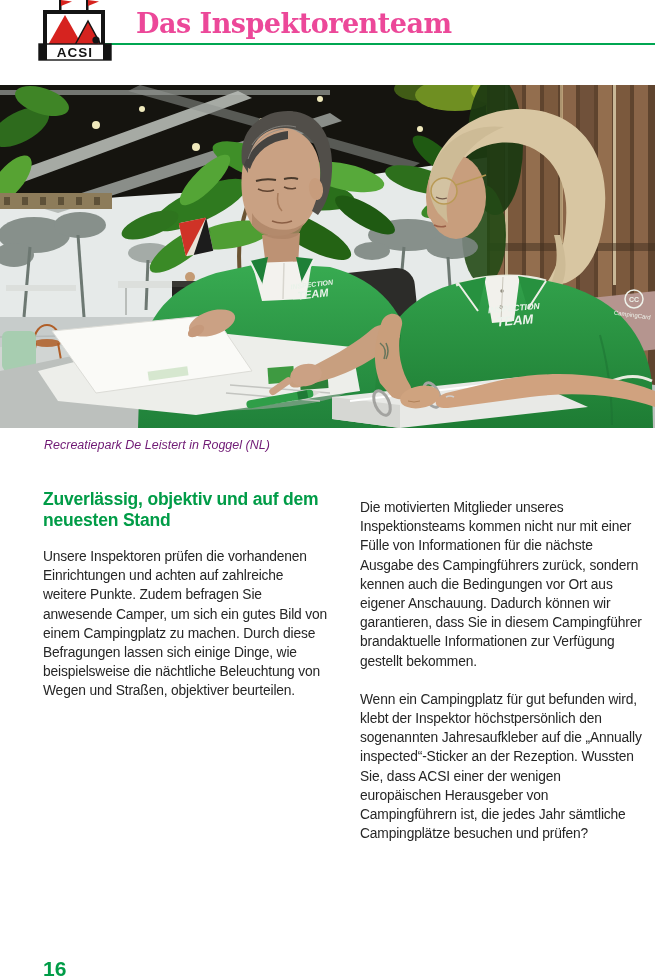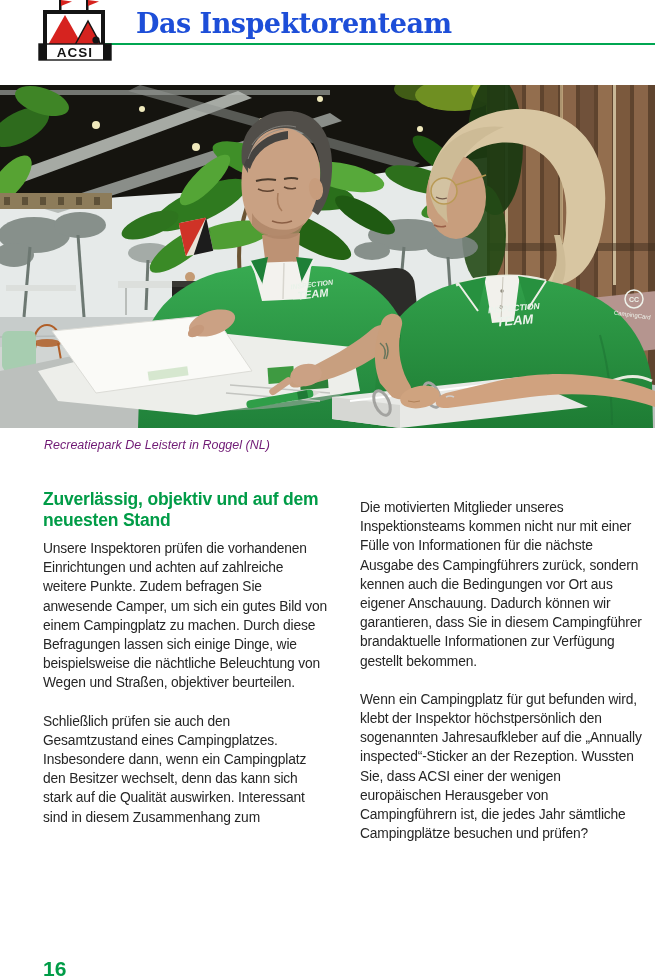--- a/index.html
+++ b/index.html
@@ -8,35 +8,35 @@
     background:#ffffff;color:#262626;
     font-family:"Liberation Sans",sans-serif;
   }
   
   .header{position:absolute;top:0;left:0;right:0;height:85px;}
   .rule{position:absolute;left:102px;right:0;top:43px;height:2px;background:#00A651;}
   .logo{position:absolute;left:34px;top:0;width:82px;height:66px;}
   .title{
     position:absolute;left:136px;top:8px;
     font-family:"DejaVu Serif",serif;font-weight:700;font-size:27px;
-    letter-spacing:-0.5px;color:#1d4ed8;white-space:nowrap;
+    letter-spacing:-0.5px;color:#ec4899;white-space:nowrap;
   }
   
   .photo{position:absolute;top:85px;left:0;width:655px;height:343px;display:block;}
   .caption{
     position:absolute;top:438px;left:44px;
     font-style:italic;font-size:12.5px;color:#701a75;letter-spacing:0;
   }
   
   .article{position:absolute;top:489px;left:43px;right:10px;display:flex;gap:32px;}
   .col{width:285px;flex:0 0 285px;}
   .col--right{padding-top:9px;}
   .heading{
     color:#009C47;font-size:17.5px;line-height:21px;font-weight:700;
-    margin:0 0 8px 0;letter-spacing:-0.2px;
+    margin:0 0 16px 0;letter-spacing:-0.2px;
   }
   .col p{font-size:13.8px;line-height:19.2px;letter-spacing:-0.15px;margin:0 0 19px 0;}
   
   .pageno{
     position:absolute;left:43px;top:957px;
     color:#009C47;font-weight:700;font-size:21px;
   }
   svg text{font-family:"Liberation Sans",sans-serif;}
 </style>
 </head>
@@ -329,21 +329,20 @@
     <path d="M446,312 Q450,310 454,312" stroke="#CFCFCF" stroke-width="1.5" fill="none"></path>
   </g>
 </svg>
 
 <div class="caption">Recreatiepark De Leistert in Roggel (NL)</div>
 
 <div class="article">
   <div class="col">
     <h2 class="heading">Zuverlässig, objektiv und auf dem neuesten Stand</h2>
     <p>Unsere Inspektoren prüfen die vorhandenen Einrichtungen und achten auf zahlreiche weitere Punkte. Zudem befragen Sie anwesende Camper, um sich ein gutes Bild von einem Campingplatz zu machen. Durch diese Befragungen lassen sich einige Dinge, wie beispielsweise die nächtliche Beleuchtung von Wegen und Straßen, objektiver beurteilen.</p>
-    <p>Schließlich prüfen sie auch den Gesamtzustand eines Campingplatzes. Insbesondere dann, wenn ein Campingplatz den Besitzer wechselt, denn das kann sich stark auf die Qualität auswirken. Interessant sind in diesem Zusammenhang zum</p>
   </div>
   <div class="col col--right">
     <p>Die motivierten Mitglieder unseres Inspektionsteams kommen nicht nur mit einer Fülle von Informationen für die nächste Ausgabe des Campingführers zurück, sondern kennen auch die Bedingungen vor Ort aus eigener Anschauung. Dadurch können wir garantieren, dass Sie in diesem Campingführer brandaktuelle Informationen zur Verfügung gestellt bekommen.</p>
     <p>Wenn ein Campingplatz für gut befunden wird, klebt der Inspektor höchstpersönlich den sogenannten Jahresaufkleber auf die „Annually inspected“-Sticker an der Rezeption. Wussten Sie, dass ACSI einer der wenigen europäischen Herausgeber von Campingführern ist, die jedes Jahr sämtliche Campingplätze besuchen und prüfen?</p>
   </div>
 </div>
 
 <div class="pageno">16</div>
 
 </body></html>

